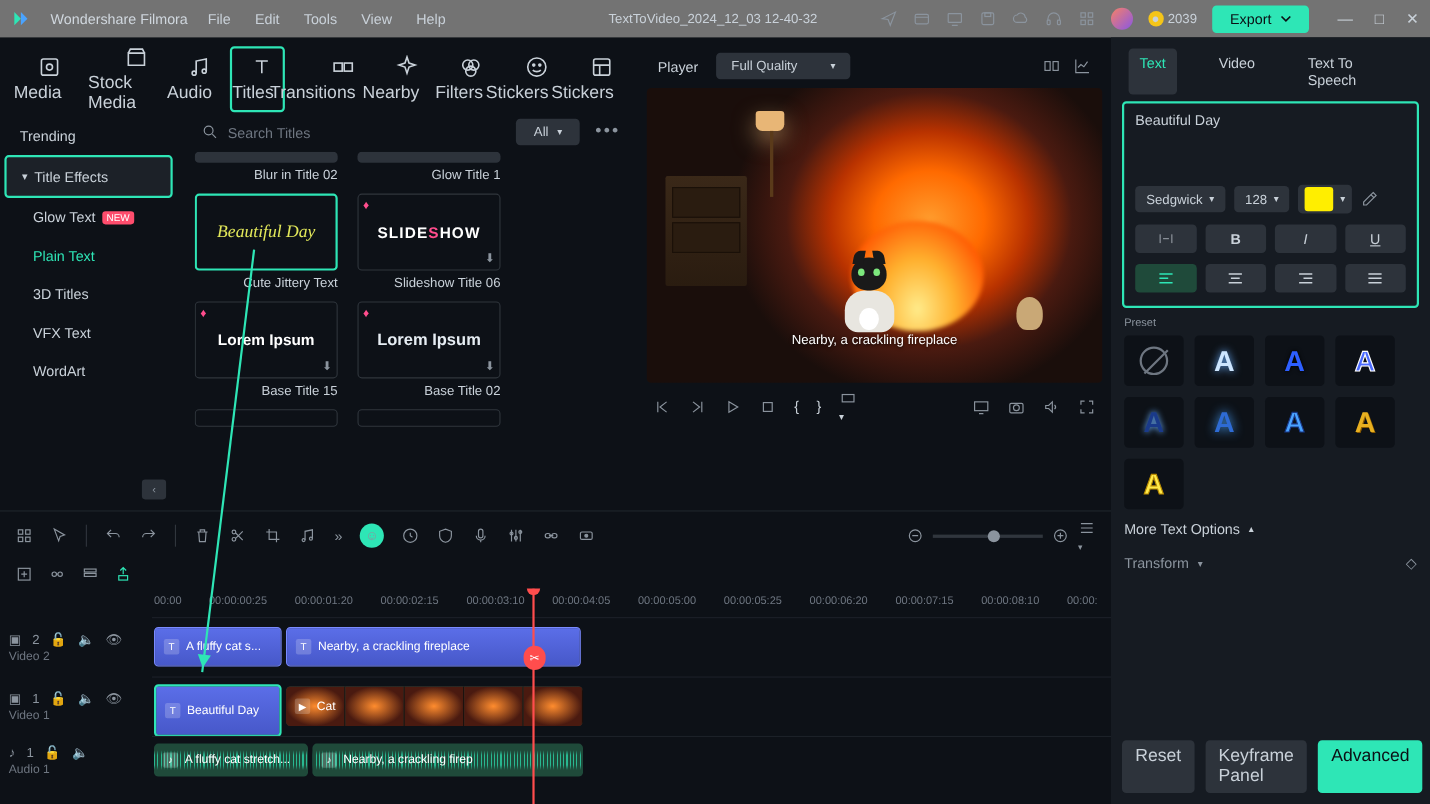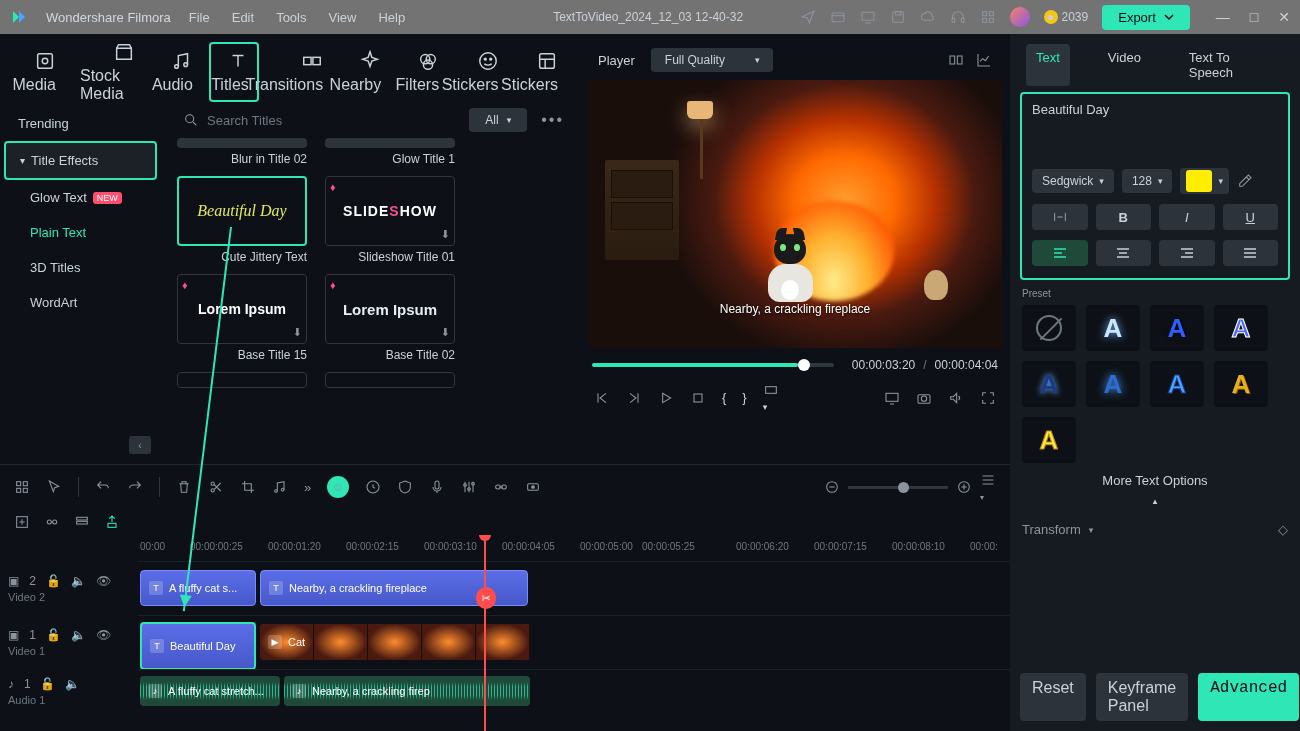--- a/index.html
+++ b/index.html
@@ -108,25 +108,25 @@
 .color-wrap { display:flex; align-items:center; gap:6px; background:#2d333b; padding:2px 6px; border-radius:4px; }
 .picker-ico { color:#8b949e; }
 .btn-row { display:flex; gap:8px; }
 .fmt-btn { flex:1; background:#2d333b; height:26px; display:flex; align-items:center; justify-content:center; border-radius:4px; font-size:13px; cursor:pointer; }
 .fmt-btn.on { background:#1f4a3a; color:#2ee6b6; }
 .preset-label { font-size:10px; color:#8b949e; padding:8px 2px 6px; }
 .preset-grid { display:flex; flex-wrap:wrap; gap:10px; padding:0 2px; }
 .preset-cell { width:54px; height:46px; background:#0d1117; border-radius:4px; display:flex; align-items:center; justify-content:center; font-size:26px; font-weight:bold; }
 .preset-none { width:26px; height:26px; border:2px solid #6e7681; border-radius:50%; position:relative; }
 .preset-none::after { content:''; position:absolute; left:-2px; top:50%; width:30px; height:2px; background:#6e7681; transform:rotate(-45deg); }
-.more-opts { padding:10px 2px; display:flex; align-items:center; gap:8px; font-size:13px;flex-direction:column; }
+.more-opts { padding:10px 2px; display:flex; align-items:center; gap:8px; font-size:13px; }
 .transform-row { padding:6px 2px; display:flex; align-items:center; gap:8px; font-size:13px; color:#8b949e; }
 .bottom-btns { margin-top:auto; display:flex; gap:10px; padding-top:6px; }
 .bbtn { background:#2d333b; padding:6px 12px; border-radius:4px; font-size:16px; cursor:pointer; }
-.bbtn.adv { background:#2ee6b6; color:#0b0f14;font-family:Liberation Mono, monospace; }
+.bbtn.adv { background:#2ee6b6; color:#0b0f14; }
 
 .timeline { background:#0d1117; border-top:1px solid #21262d; display:flex; flex-direction:column; flex:1; }
 .tl-toolbar { height:44px; display:flex; align-items:center; gap:16px; padding:0 14px; color:#8b949e; }
 .tl-toolbar .divider { width:1px; height:20px; background:#30363d; }
 .tl-zoom { display:flex; align-items:center; gap:8px; margin-left:auto; }
 .zoom-slider { width:100px; height:3px; background:#30363d; position:relative; }
 .zoom-thumb { position:absolute; left:50%; top:-4px; width:11px; height:11px; background:#8b949e; border-radius:50%; }
 .green-dot { width:22px; height:22px; border-radius:50%; background:#2ee6b6; display:flex; align-items:center; justify-content:center; font-size:12px; }
 
 .tl-sub { height:26px; display:flex; align-items:center; gap:14px; padding:0 14px; color:#8b949e; font-size:13px; }
@@ -345,20 +345,23 @@
                 <span>Glow Text</span>
                 <span class="new-badge">NEW</span>
               </div>
             <div class="cat-item cat-sub active">
                 <span>Plain Text</span>
               </div>
             <div class="cat-item cat-sub">
                 <span>3D Titles</span>
               </div>
             <div class="cat-item cat-sub">
+                <span>VFX Text</span>
+              </div>
+            <div class="cat-item cat-sub">
                 <span>WordArt</span>
               </div>
             <div class="cat-footer">
                 <div class="cat-collapse">‹</div>
               </div>
           </div>
           <div class="title-browser">
             <div class="tb-search-row">
               <div class="search-box">
                   <svg class="ico search-ico" viewBox="0 0 24 24">
@@ -390,21 +393,21 @@
                       <span class="jittery">Beautiful Day</span>
                     </div>
                     <div class="tcard-label">Cute Jittery Text</div>
                   </div>
                 <div class="tcard">
                     <div class="tcard-thumb">
                       <span class="diamond">♦</span>
                       <span class="slideshow">SLIDE<span class="o">S</span>HOW</span>
                       <span class="dl-ico">⬇</span>
                     </div>
-                    <div class="tcard-label">Slideshow Title 01</div>
+                    <div class="tcard-label">Slideshow Title 06</div>
                   </div>
               </div>
               <div class="trow">
                 <div class="tcard">
                     <div class="tcard-thumb">
                       <span class="diamond">♦</span>
                       <span class="lorem">Lorem Ipsum</span>
                       <span class="dl-ico">⬇</span>
                     </div>
                     <div class="tcard-label">Base Title 15</div>
@@ -466,27 +469,20 @@
               <div class="cat-head">
                 <div class="cat-ear l"></div>
                 <div class="cat-ear r"></div>
                 <div class="cat-eye l"></div>
                 <div class="cat-eye r"></div>
               </div>
             </div>
           <div class="bunny"></div>
           <div class="preview-caption">Nearby, a crackling fireplace</div>
         </div>
-        <div class="playbar">
-          <div class="pb-slider">
-              <div class="pb-fill"></div>
-              <div class="pb-thumb"></div>
-            </div>
-          <span class="pb-time"><span>00:00:03:20</span><span class="sep">/</span><span>00:00:04:04</span></span>
-        </div>
         <div class="transport">
           <span>
               <svg class="ico" viewBox="0 0 24 24">
                 <path d="M18 5l-9 7 9 7M6 5v14"></path>
               </svg>
             </span>
           <span>
               <svg class="ico" viewBox="0 0 24 24">
                 <path d="M6 5l9 7-9 7M18 5v14"></path>
               </svg>
@@ -708,21 +704,21 @@
         </div>
         <div class="tl-tracks">
           <div class="ruler">
             <span style="left:2px">00:00</span>
             <span style="left:52px">00:00:00:25</span>
             <span style="left:130px">00:00:01:20</span>
             <span style="left:208px">00:00:02:15</span>
             <span style="left:286px">00:00:03:10</span>
             <span style="left:364px">00:00:04:05</span>
             <span style="left:442px">00:00:05:00</span>
-            <span style="left:504px">00:00:05:25</span>
+            <span style="left:520px">00:00:05:25</span>
             <span style="left:598px">00:00:06:20</span>
             <span style="left:676px">00:00:07:15</span>
             <span style="left:754px">00:00:08:10</span>
             <span style="left:832px">00:00:</span>
           </div>
           <div class="track">
             <div class="clip title" style="left:2px;width:116px">
                 <span class="clip-ico">T</span>
                 <span class="clip-txt">A fluffy cat s...</span>
               </div>

